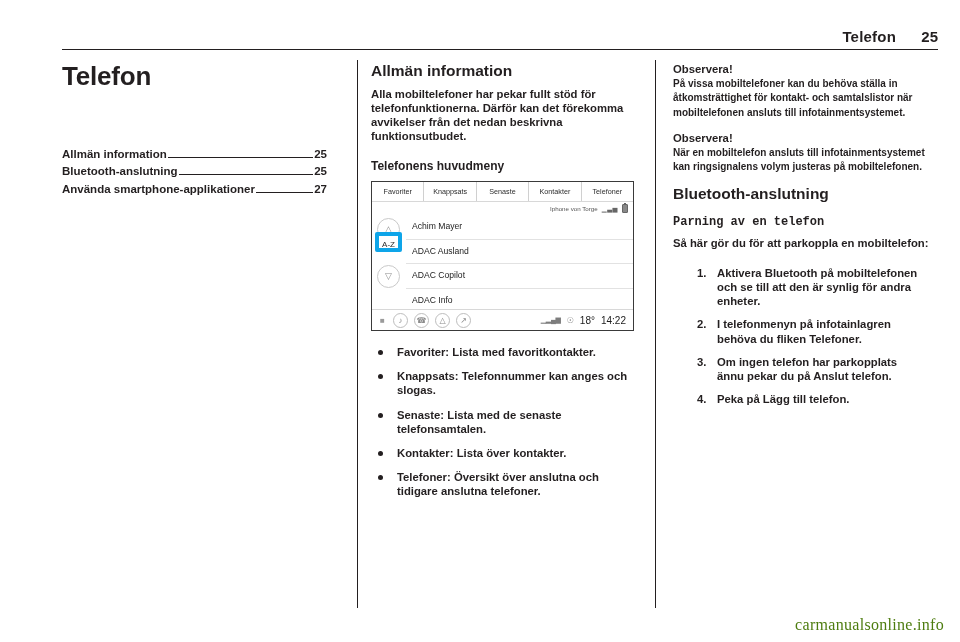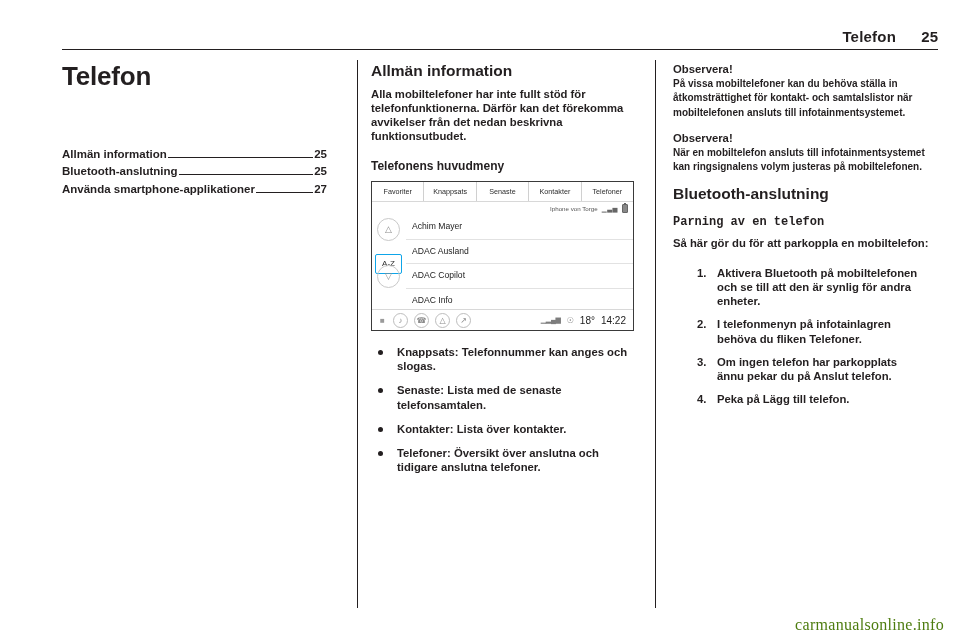--- a/index.html
+++ b/index.html
@@ -289,24 +289,24 @@
     color: #8b8b8b;
     font-size: 9px;
     text-align: center;
     line-height: 21px;
   }
   .scr-arrow.up { top: 3px; }
   .scr-arrow.down { top: 50px; }
   .scr-az {
     position: absolute;
     left: 3px;
-    top: 39px;
+    top: 17px;
     width: 27px;
     height: 20px;
-    border: 1px solid #0ea5e9;
+    border: 4px solid #0ea5e9;
     border-radius: 2px;
     box-sizing: border-box;
     font-size: 8px;
     color: #2b2b2b;
     text-align: center;
     line-height: 18px;
     background: #fff;
   }
   .scr-list {
     position: absolute;
@@ -439,21 +439,21 @@
         </div>
       </div>
 
     </div>
   </div>
 
   <div class="col col-2">
 
     <h2 class="sec">Allmän information</h2>
 
-    <p class="body">Alla mobiltelefoner har inte fullt stöd för telefonfunktionerna. Därför kan det förekomma avvikelser från det nedan beskrivna funktionsutbudet.</p>
+    <p class="body">Alla mobiltelefoner har pekar fullt stöd för telefonfunktionerna. Därför kan det förekomma avvikelser från det nedan beskrivna funktionsutbudet.</p>
 
     <h3 class="sub">Telefonens huvudmeny</h3>
 
     <div class="screen-figure">
       <div class="screen">
 
         <div class="scr-tabs">
           <div class="scr-tab">Favoriter</div>
           <div class="scr-tab">Knappsats</div>
           <div class="scr-tab">Senaste</div>
@@ -495,20 +495,23 @@
             <span class="scr-pin">☉</span>
             <span class="scr-temp">18°</span>
             <span class="scr-time">14:22</span>
           </div>
         </div>
 
       </div>
     </div>
 
     <ul class="bullets">
+      <li>
+        <span class="term">Favoriter</span><span>: Lista med favoritkontakter.</span>
+      </li>
       <li>
         <span class="term">Knappsats</span><span>: Telefonnummer kan anges och slogas.</span>
       </li>
       <li>
         <span class="term">Senaste</span><span>: Lista med de senaste telefonsamtalen.</span>
       </li>
       <li>
         <span class="term">Kontakter</span><span>: Lista över kontakter.</span>
       </li>
       <li>

